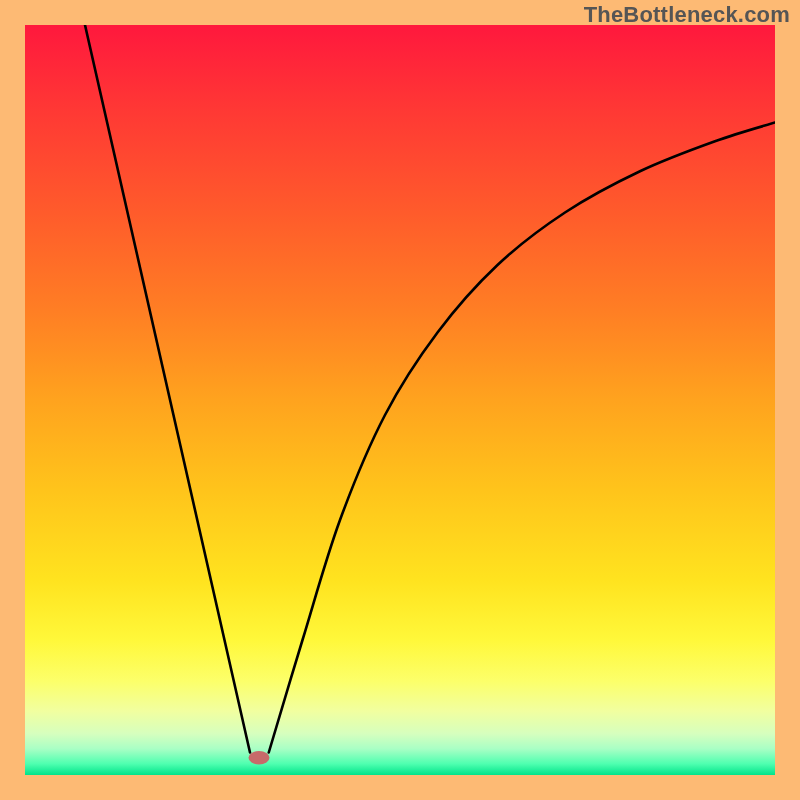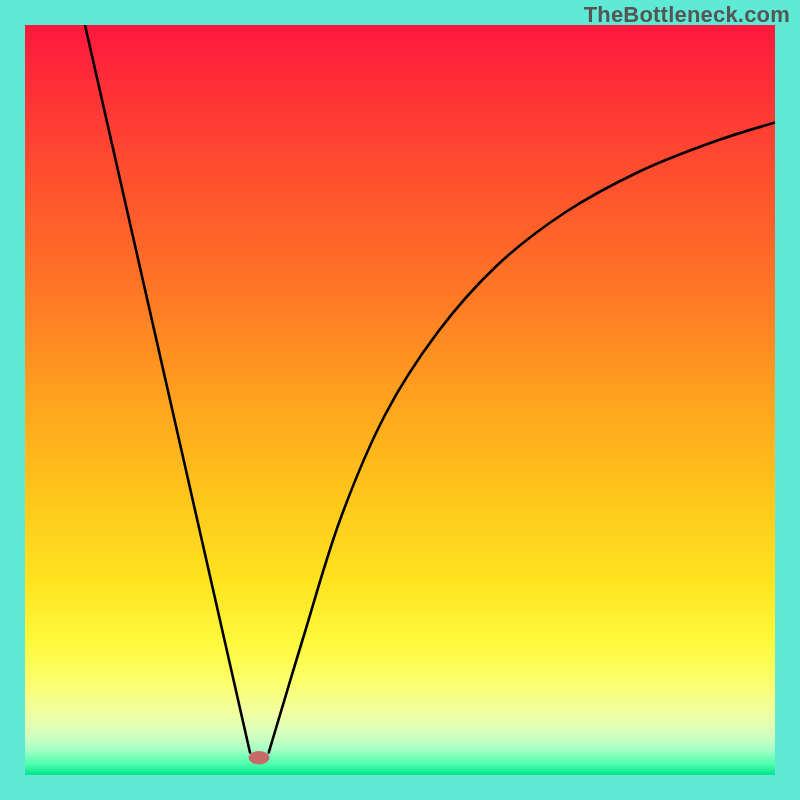--- a/index.html
+++ b/index.html
@@ -7,21 +7,21 @@
     padding: 0;
     width: 800px;
     height: 800px;
     background: #000;
     font-family: Arial, sans-serif;
   }
   .frame {
     position: relative;
     width: 800px;
     height: 800px;
-    background: #5eead4;
+    background: #fdba74;
   }
   .watermark {
     position: absolute;
     top: 2px;
     right: 10px;
     color: #555;
     font-size: 22px;
     font-weight: bold;
     letter-spacing: 0.2px;
     z-index: 5;

